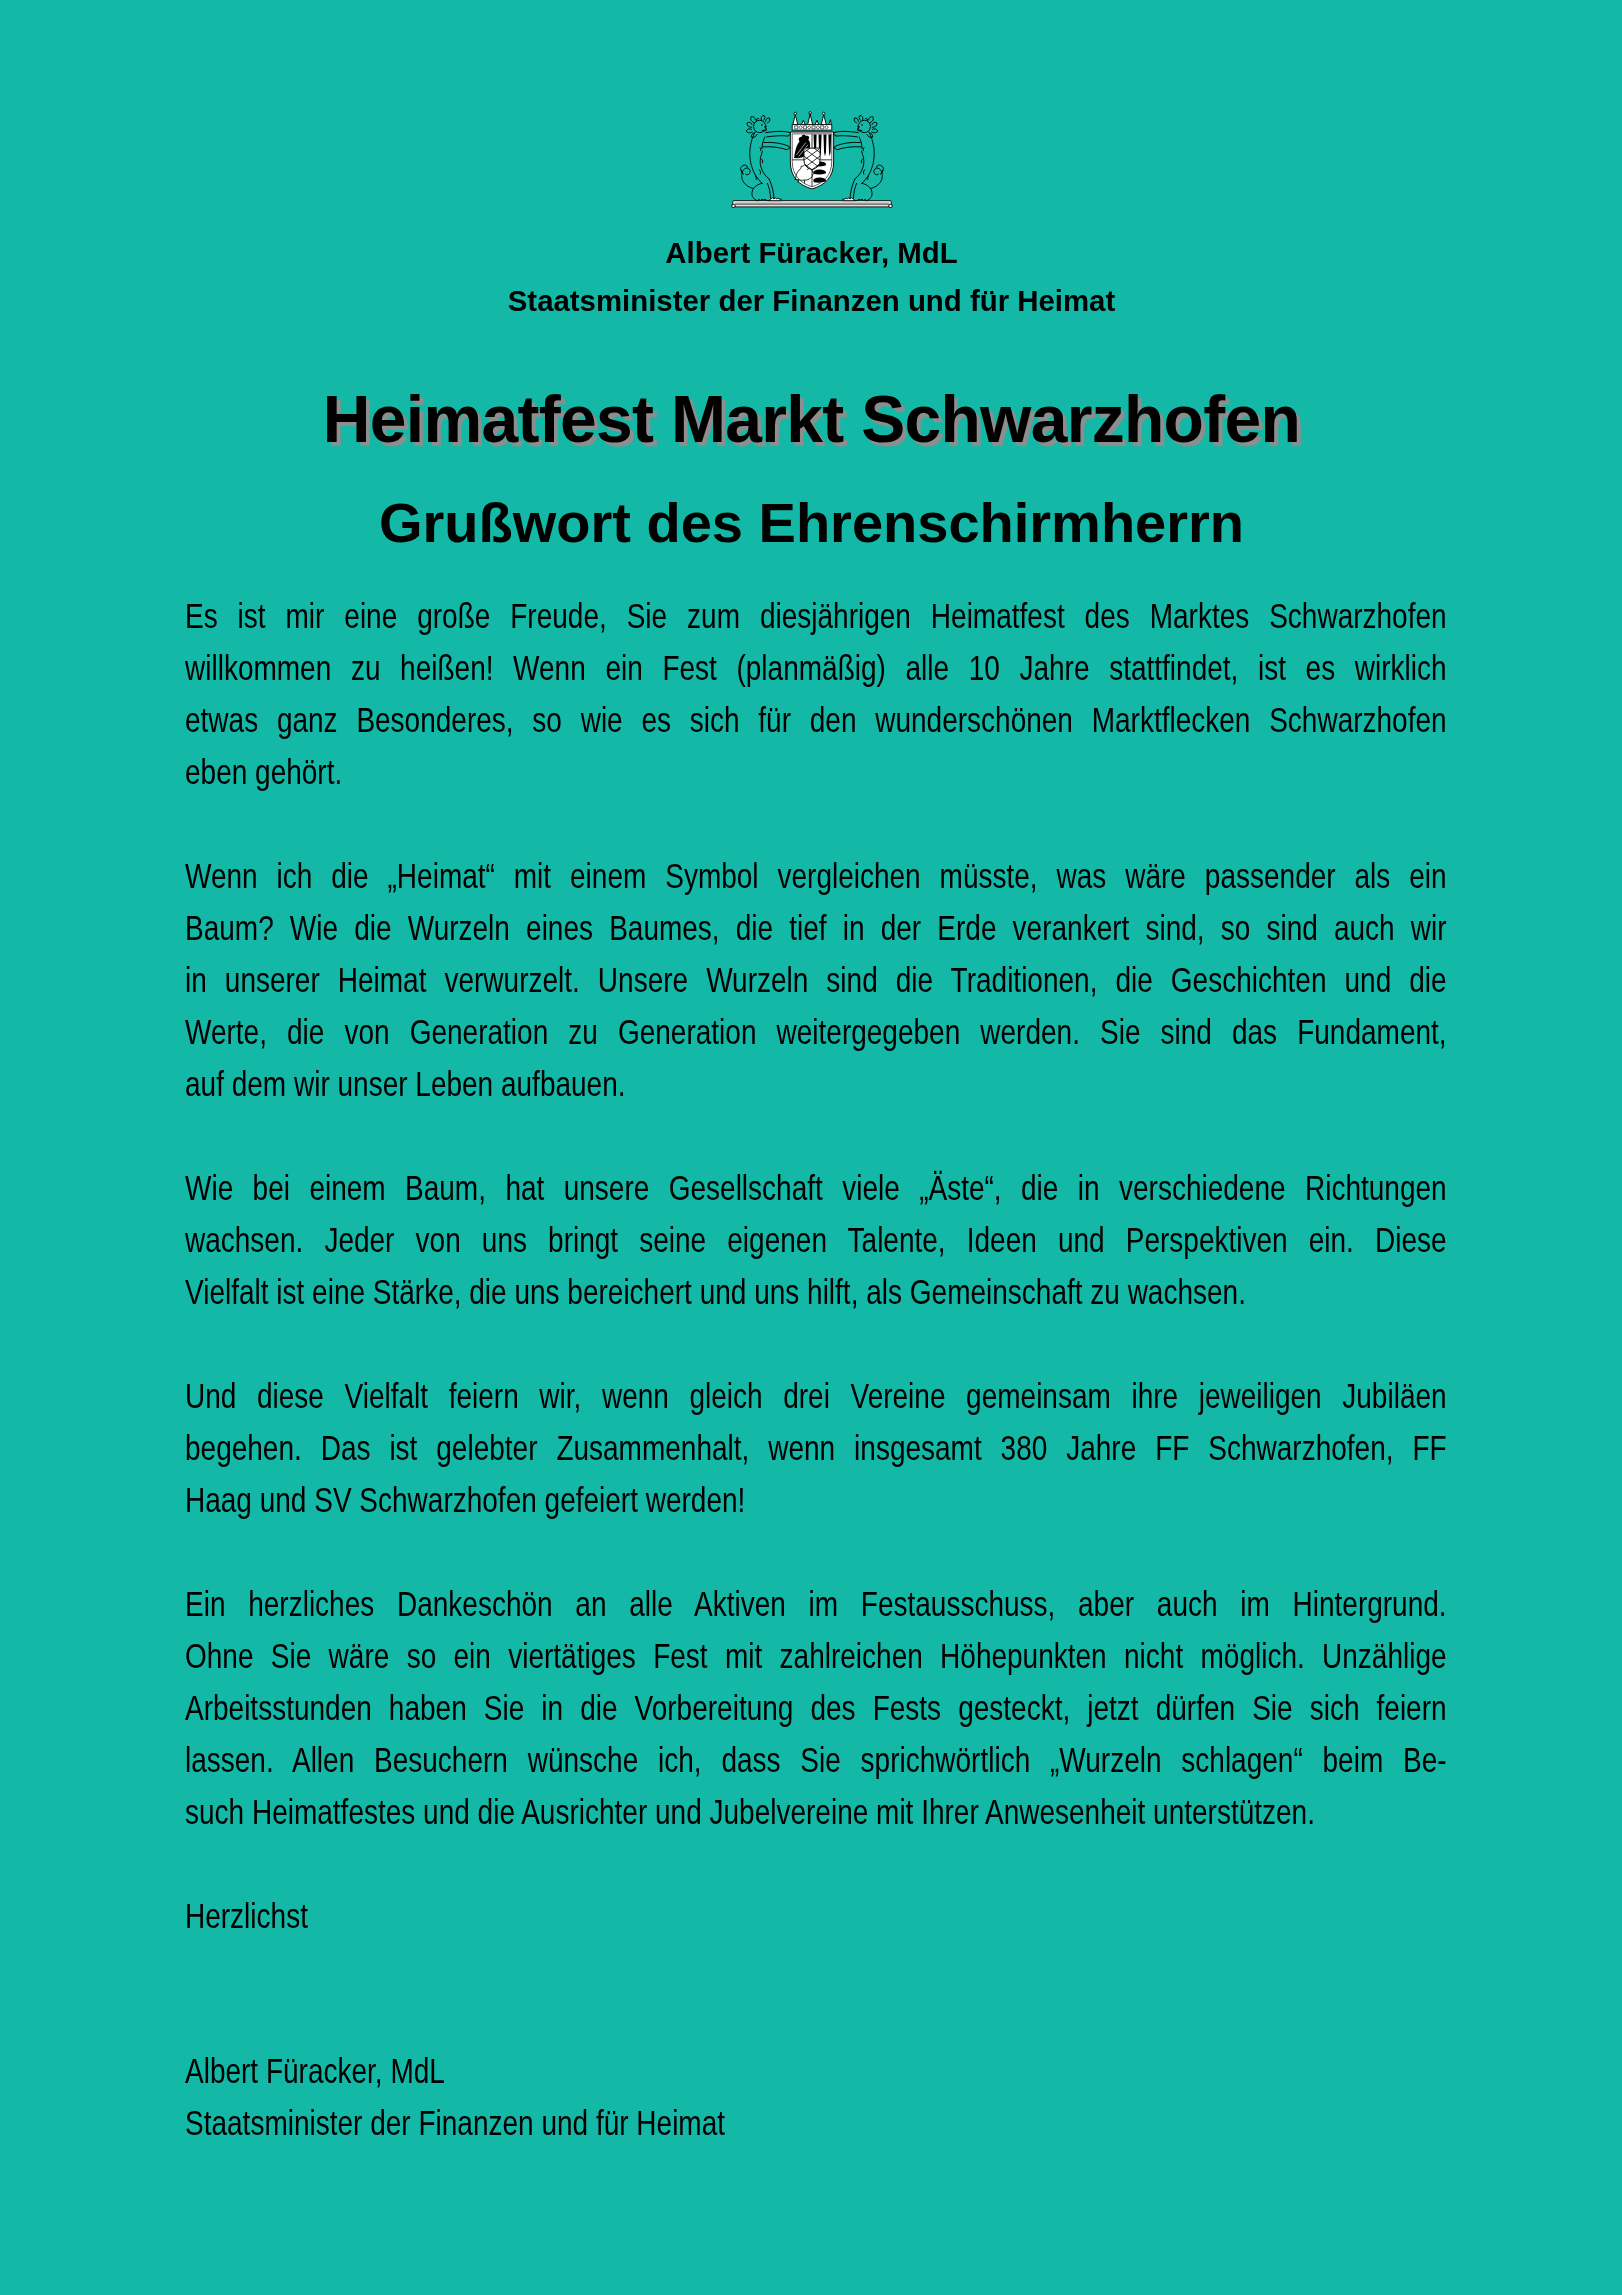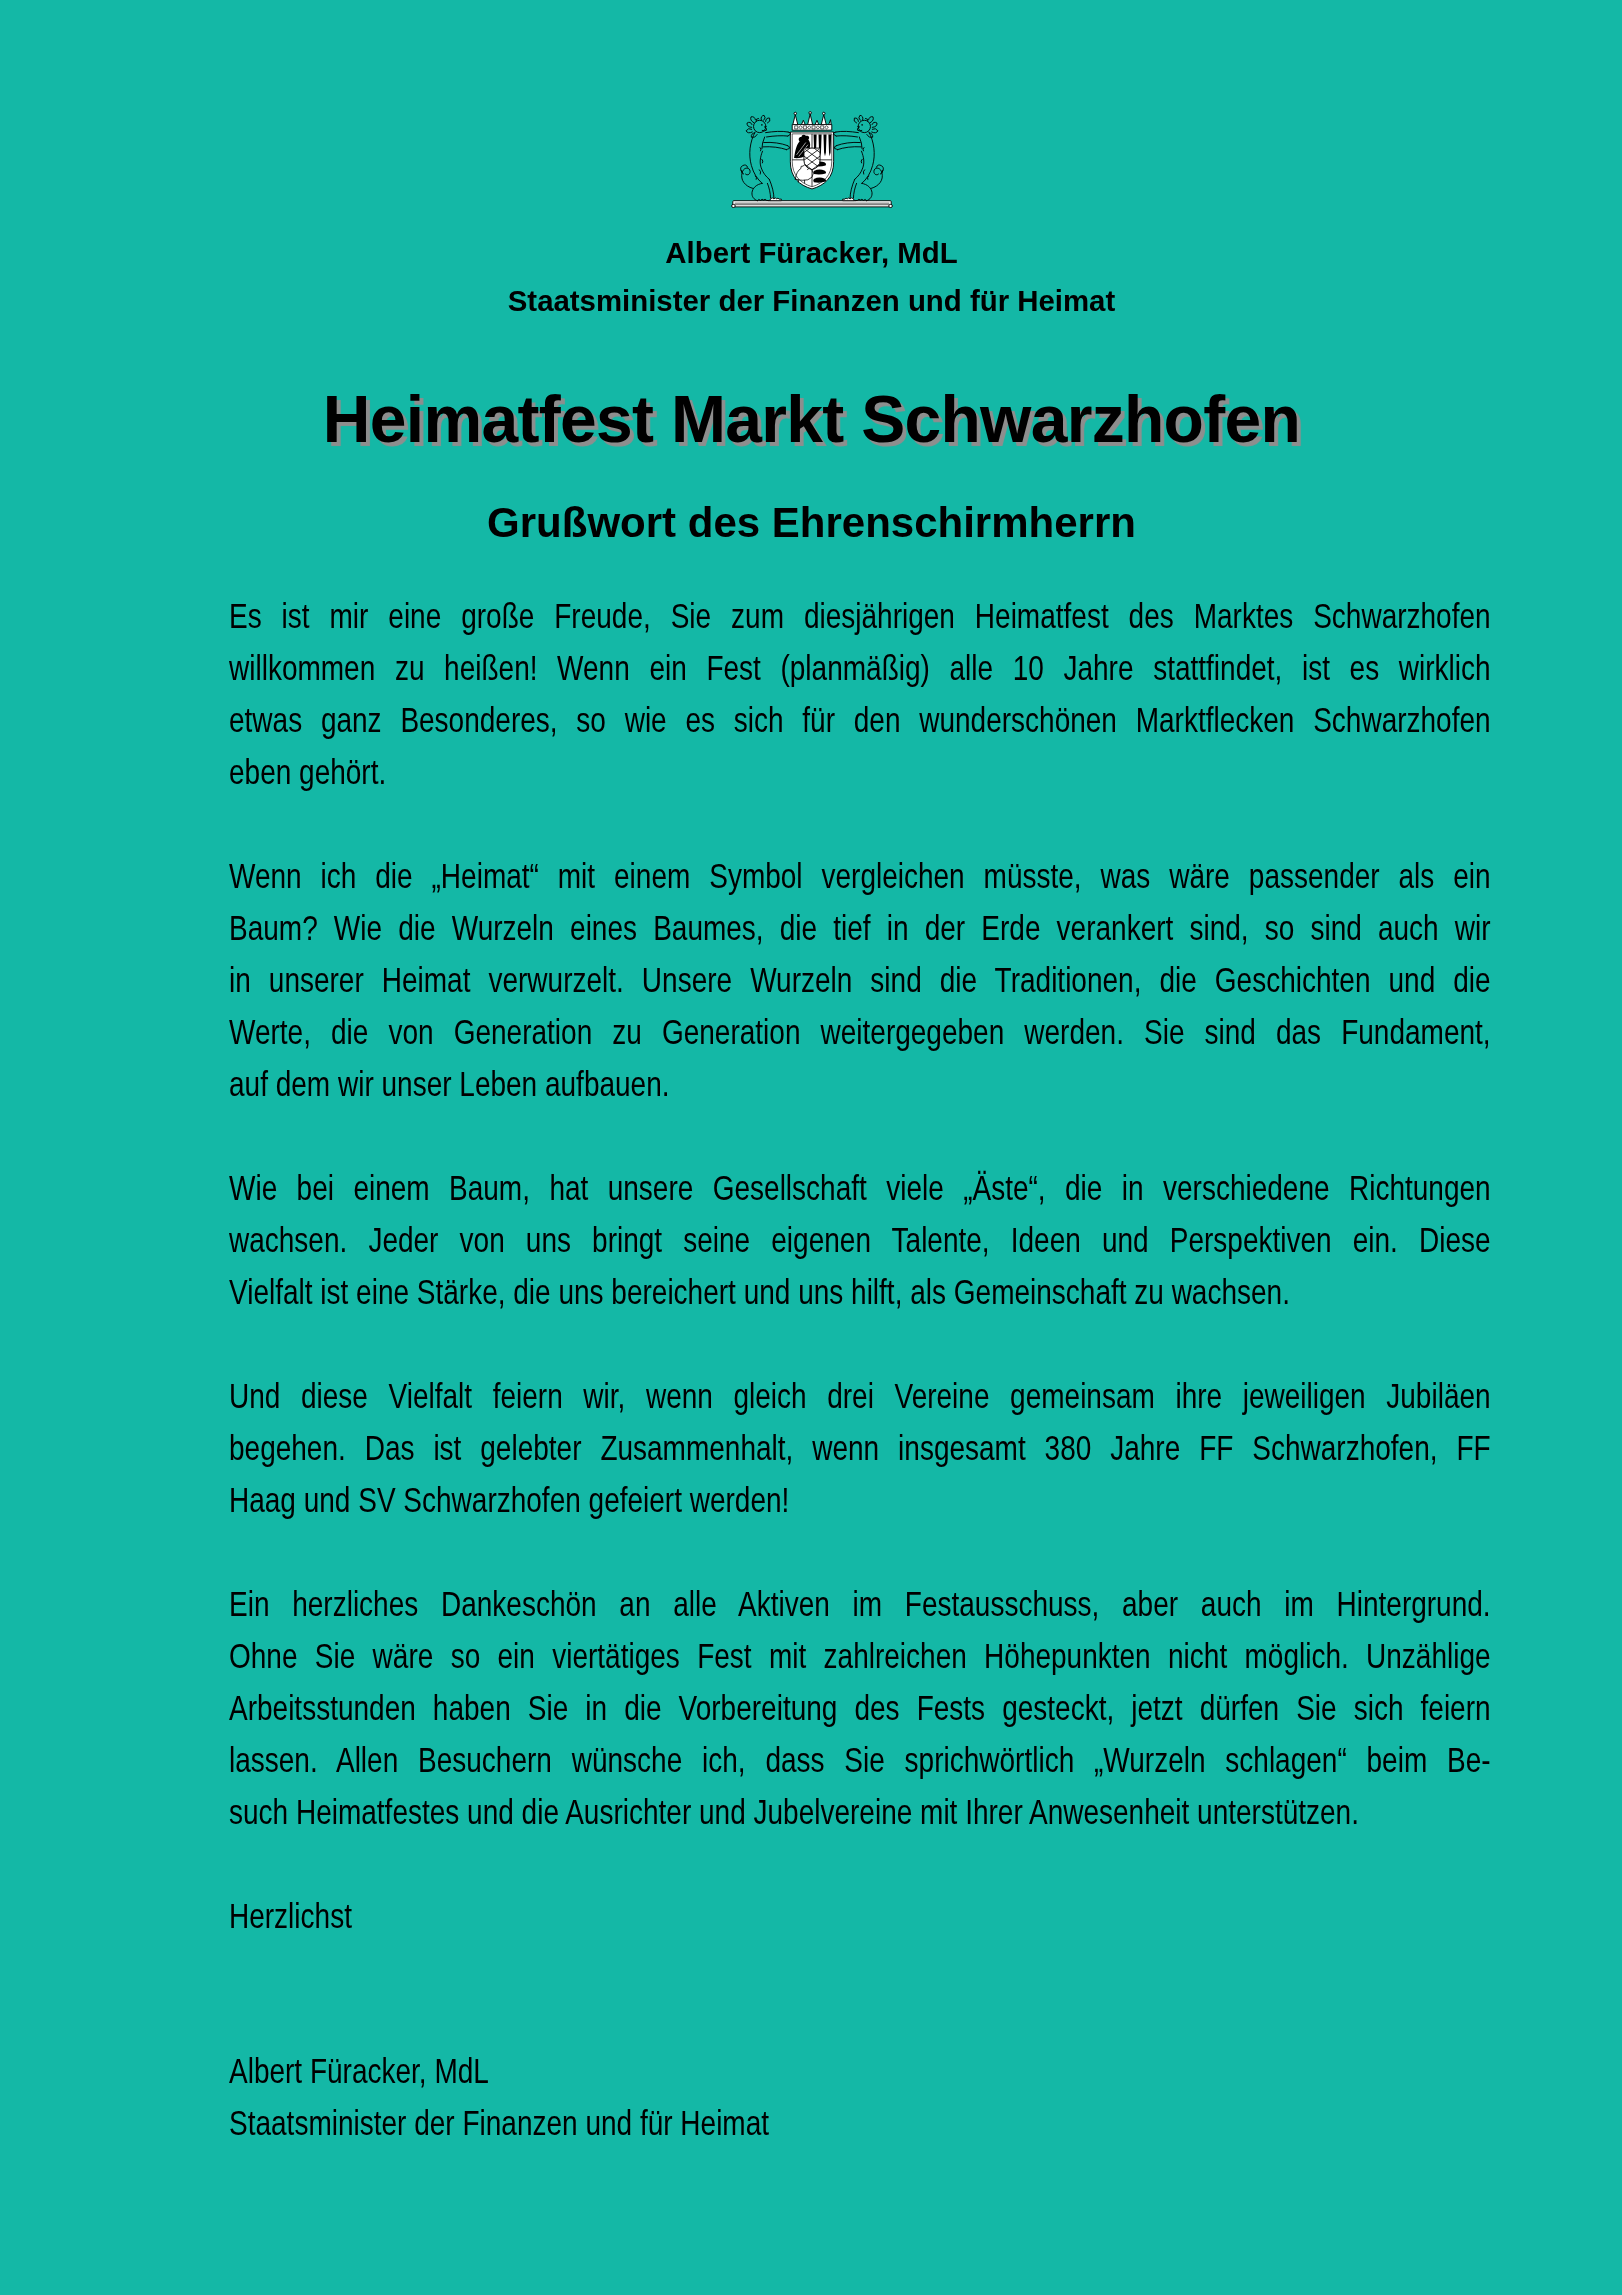--- a/index.html
+++ b/index.html
@@ -21,24 +21,24 @@
     text-align:center; font-weight:bold; font-size:29.4px; line-height:39px;
   }
   .doc-title {
     position:absolute; top:381px; left:0; width:100%;
     text-align:center; font-weight:bold; font-size:66px; line-height:76px;
     letter-spacing:-0.7px;
     text-shadow:3.9px 3.9px 0.7px #8e8e8e;
   }
   .doc-subtitle {
     position:absolute; top:495px; left:0; width:100%;
-    text-align:center; font-weight:bold; font-size:42px; line-height:55px;
+    text-align:center; font-weight:bold; font-size:56px; line-height:55px;
   }
   .body-block {
-    position:absolute; left:185px; top:590px; width:1262px;margin-left:44px;
+    position:absolute; left:185px; top:590px; width:1262px;
   }
   .condense {
     width:1577px;
     transform:scaleX(0.8); transform-origin:0 0;
     font-size:35px; line-height:52px;
   }
   .para { margin:0 0 52px 0; }
   .line { text-align:justify; text-align-last:justify; }
   .line.last { text-align-last:left; }
   .plain { text-align:left; }

